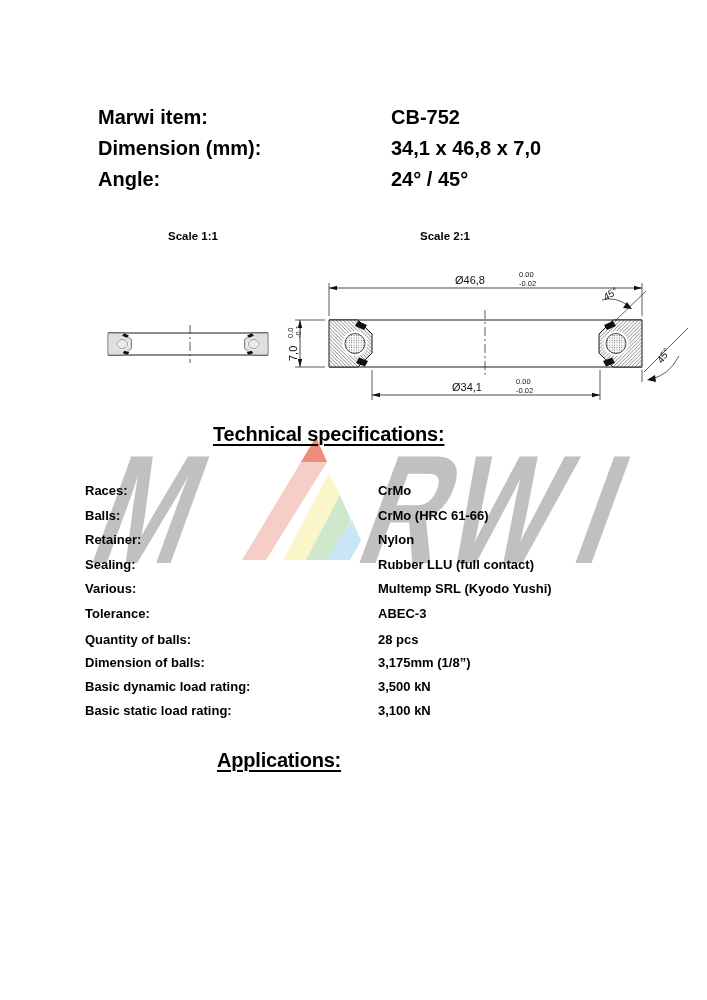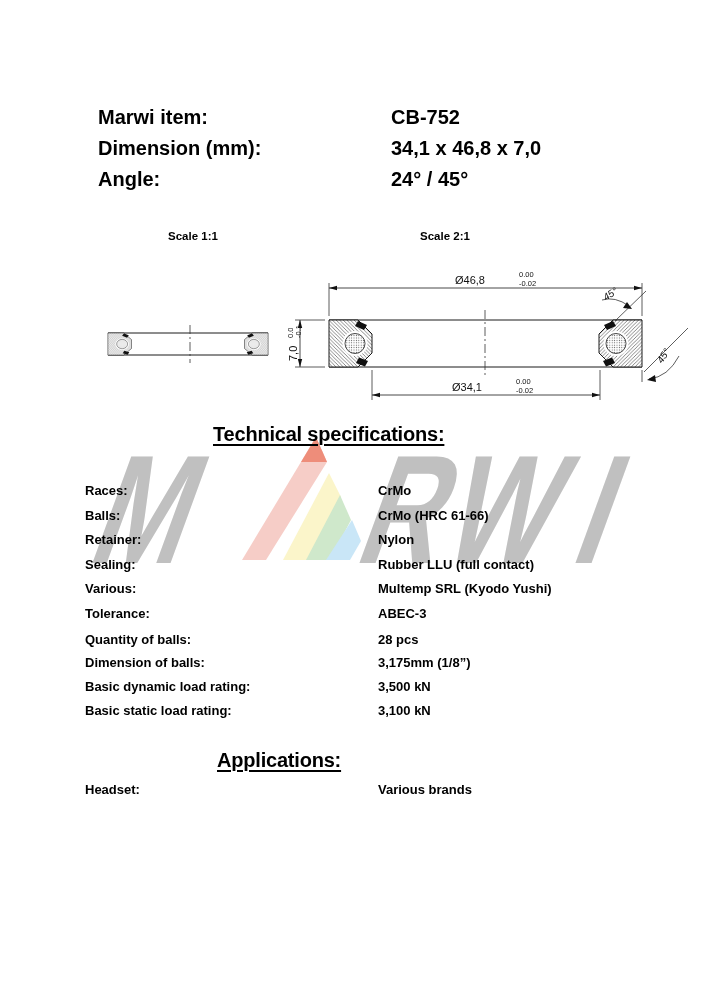--- a/index.html
+++ b/index.html
@@ -182,18 +182,14 @@
   <div class="spec-row" style="top:679px;">
     <span>Basic dynamic load rating:</span>
     <span class="val">3,500 kN</span>
   </div>
   <div class="spec-row" style="top:703px;">
     <span>Basic static load rating:</span>
     <span class="val">3,100 kN</span>
   </div>
 
   <div class="sec-heading" style="left:217px;top:749px;text-align:center;">Applications:</div>
-  <div class="spec-row" style="top:782px;">
-    <span>Headset:</span>
-    <span class="val">Various brands</span>
-  </div>
 
 </div>
 
 </body></html>

